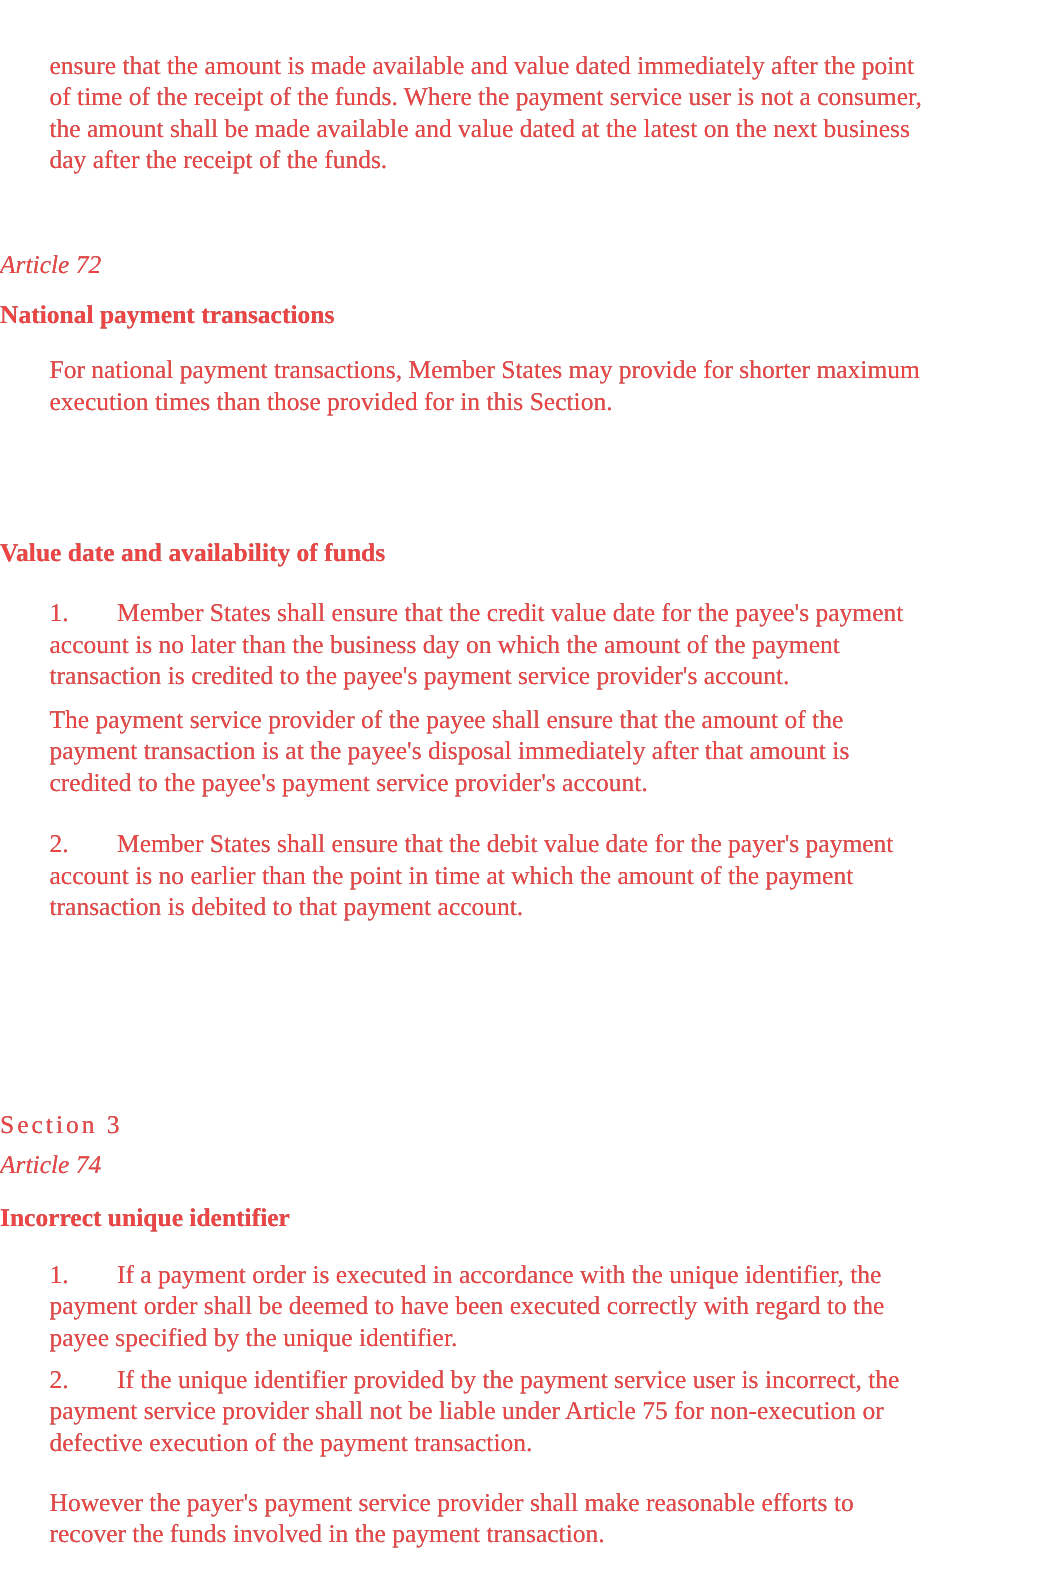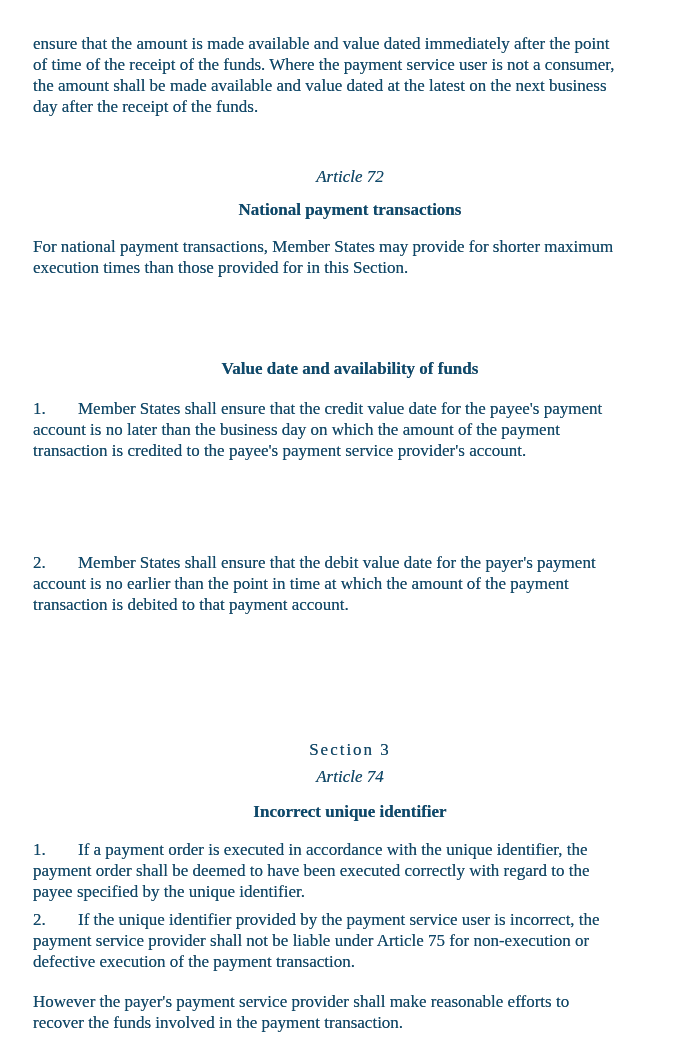--- a/index.html
+++ b/index.html
@@ -5,35 +5,35 @@
 <style>
   html, body { margin: 0; padding: 0; background: #ffffff; }
   .page {
     position: relative;
     width: 700px;
     height: 1063px;
     background: #ffffff;
     font-family: "Liberation Serif", "DejaVu Serif", serif;
     font-size: 17px;
     line-height: 21px;
-    color: #0c4a6e;
+    color: #ef4444;
     overflow: hidden;
     text-shadow: 0 0 0.4px rgba(0,0,0,0.55);
   }
   .block { position: absolute; }
   .para {
     left: 33px;
     width: 632px;
     white-space: pre-line;
     text-align: left;
   }
   .center {
     left: 0;
     width: 700px;
-    text-align: center;
+    text-align: left;
   }
   .article-head { font-style: italic; }
   .bold-head { font-weight: bold; }
   .spread { letter-spacing: 2px; margin-top: 40px; }
   .num {
     display: inline-block;
     width: 45px;
     white-space: normal;
   }
 </style>
@@ -54,20 +54,23 @@
   <div class="block para" style="top:236px">For national payment transactions, Member States may provide for shorter maximum
 execution times than those provided for in this Section.</div>
 
 
   <div class="block center bold-head" style="top:358px">Value date and availability of funds</div>
 
   <div class="block para" style="top:398px"><span class="num">1.</span><span>Member States shall ensure that the credit value date for the payee's payment
 account is no later than the business day on which the amount of the payment
 transaction is credited to the payee's payment service provider's account.</span></div>
 
+  <div class="block para" style="top:469px">The payment service provider of the payee shall ensure that the amount of the
+payment transaction is at the payee's disposal immediately after that amount is
+credited to the payee's payment service provider's account.</div>
 
   <div class="block para" style="top:552px"><span class="num">2.</span><span>Member States shall ensure that the debit value date for the payer's payment
 account is no earlier than the point in time at which the amount of the payment
 transaction is debited to that payment account.</span></div>
 
   <div class="block center spread" style="top:699px">Section 3</div>
 
 
   <div class="block center article-head" style="top:766px">Article 74</div>
 

